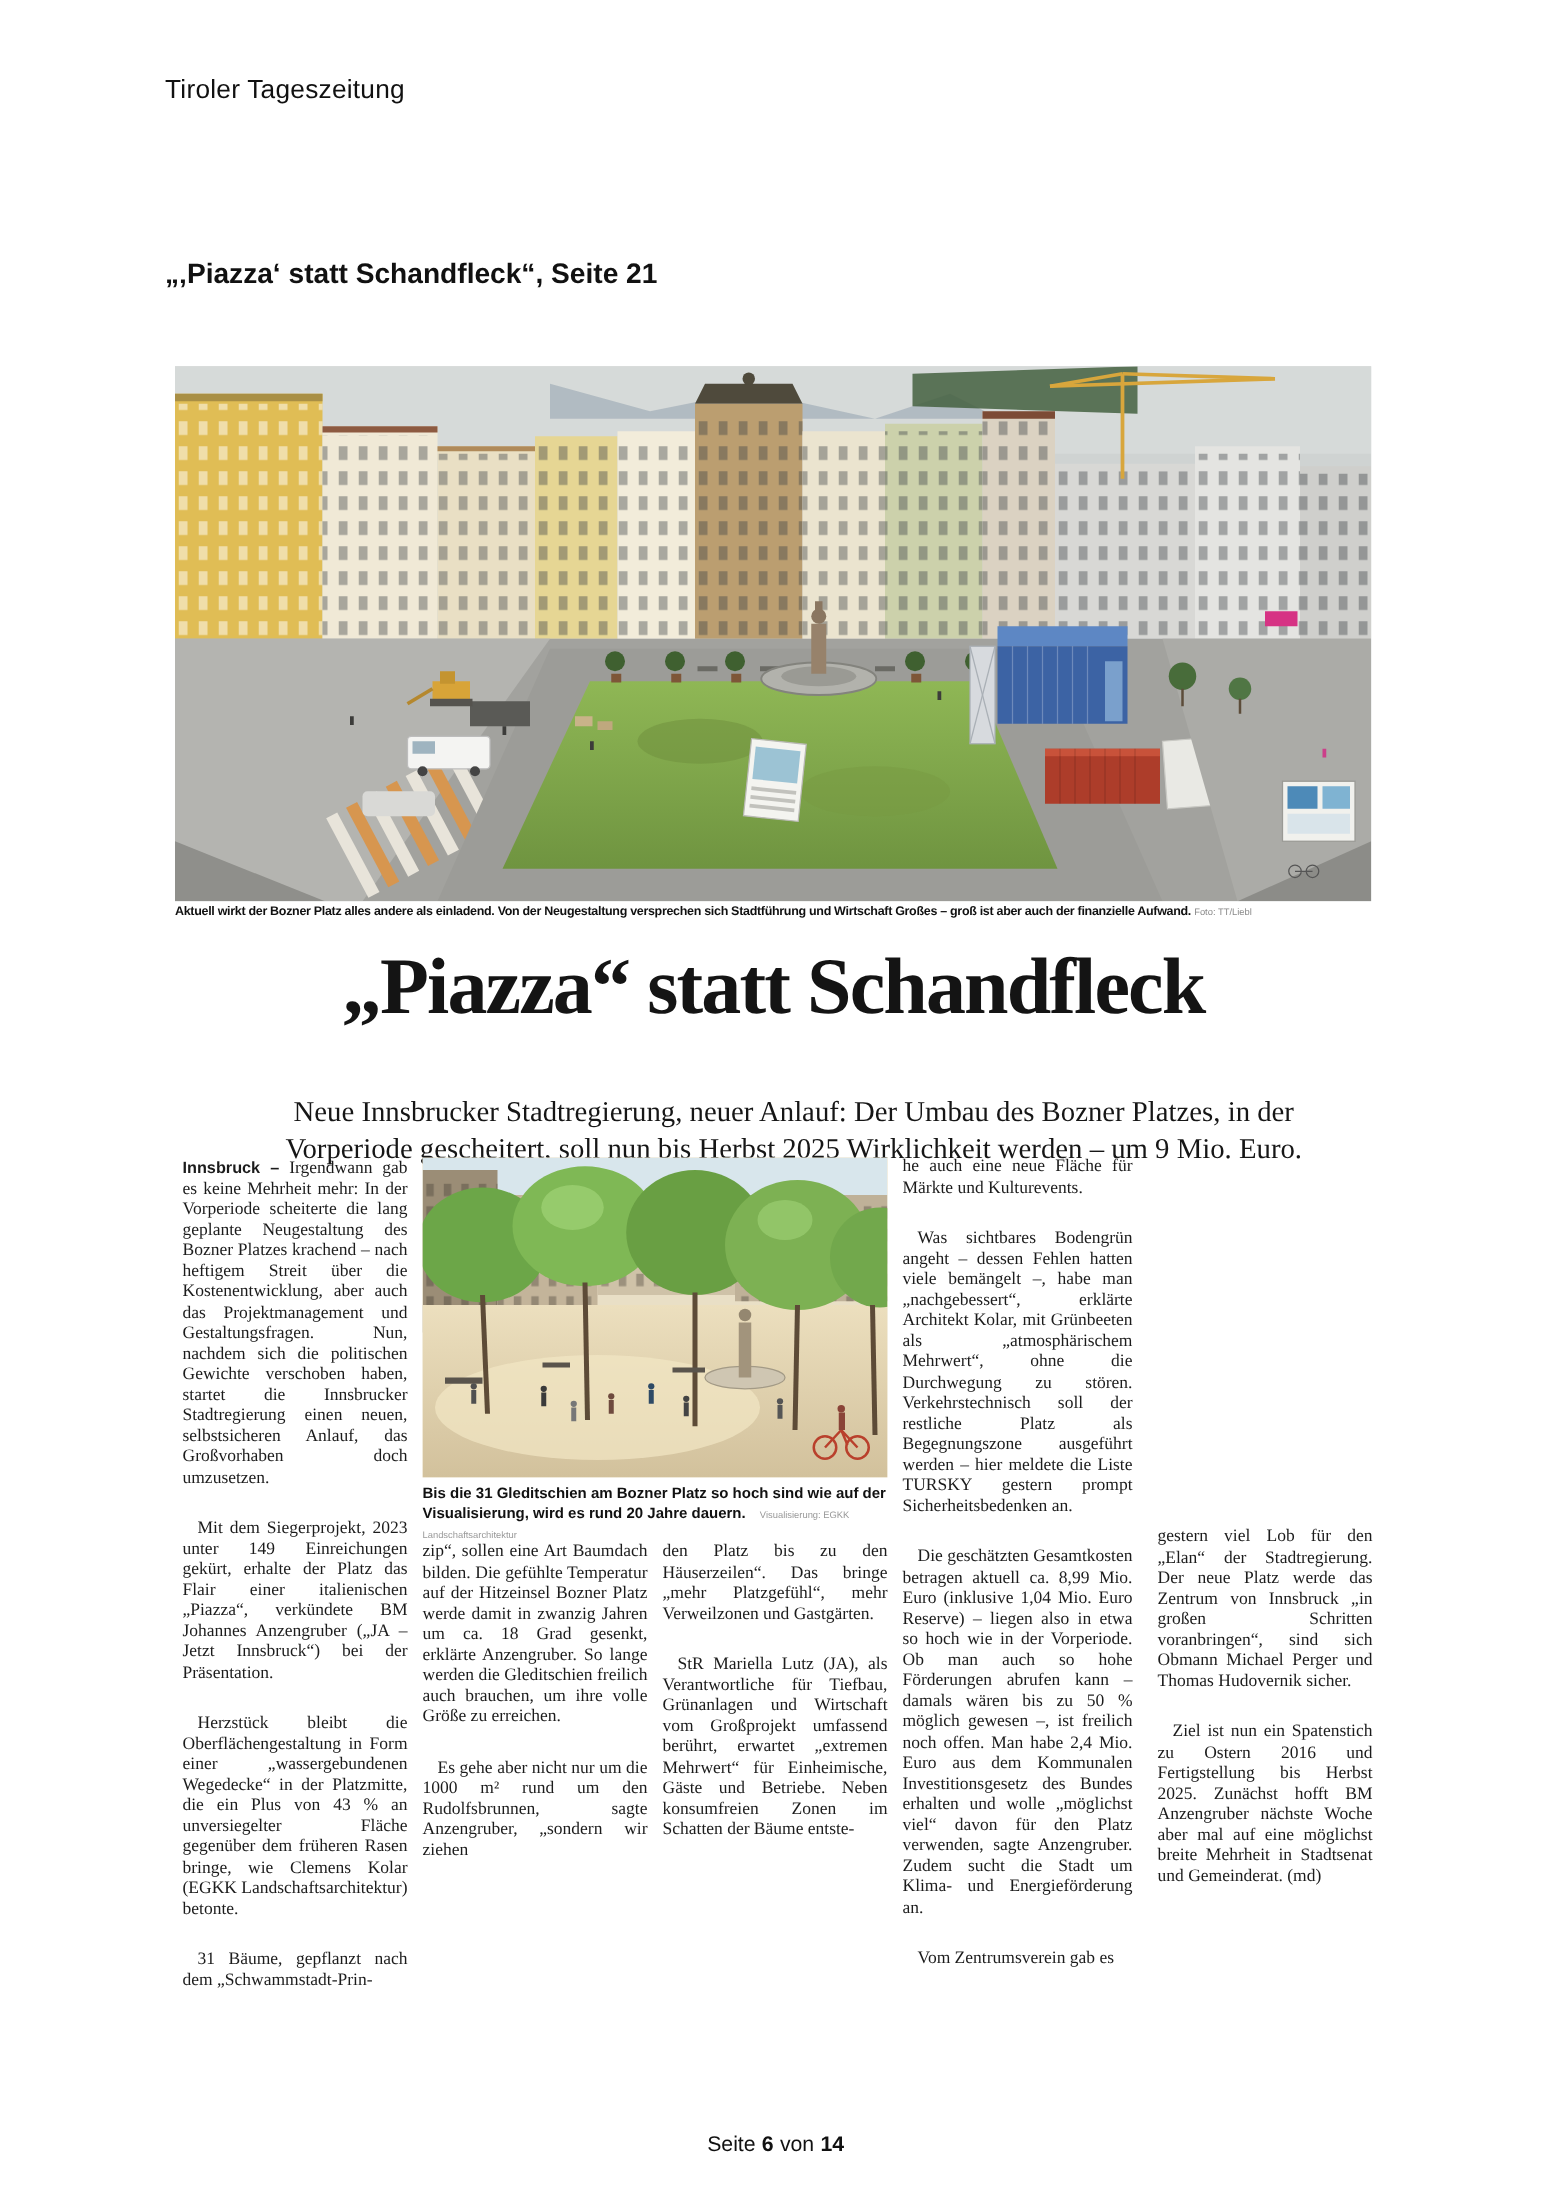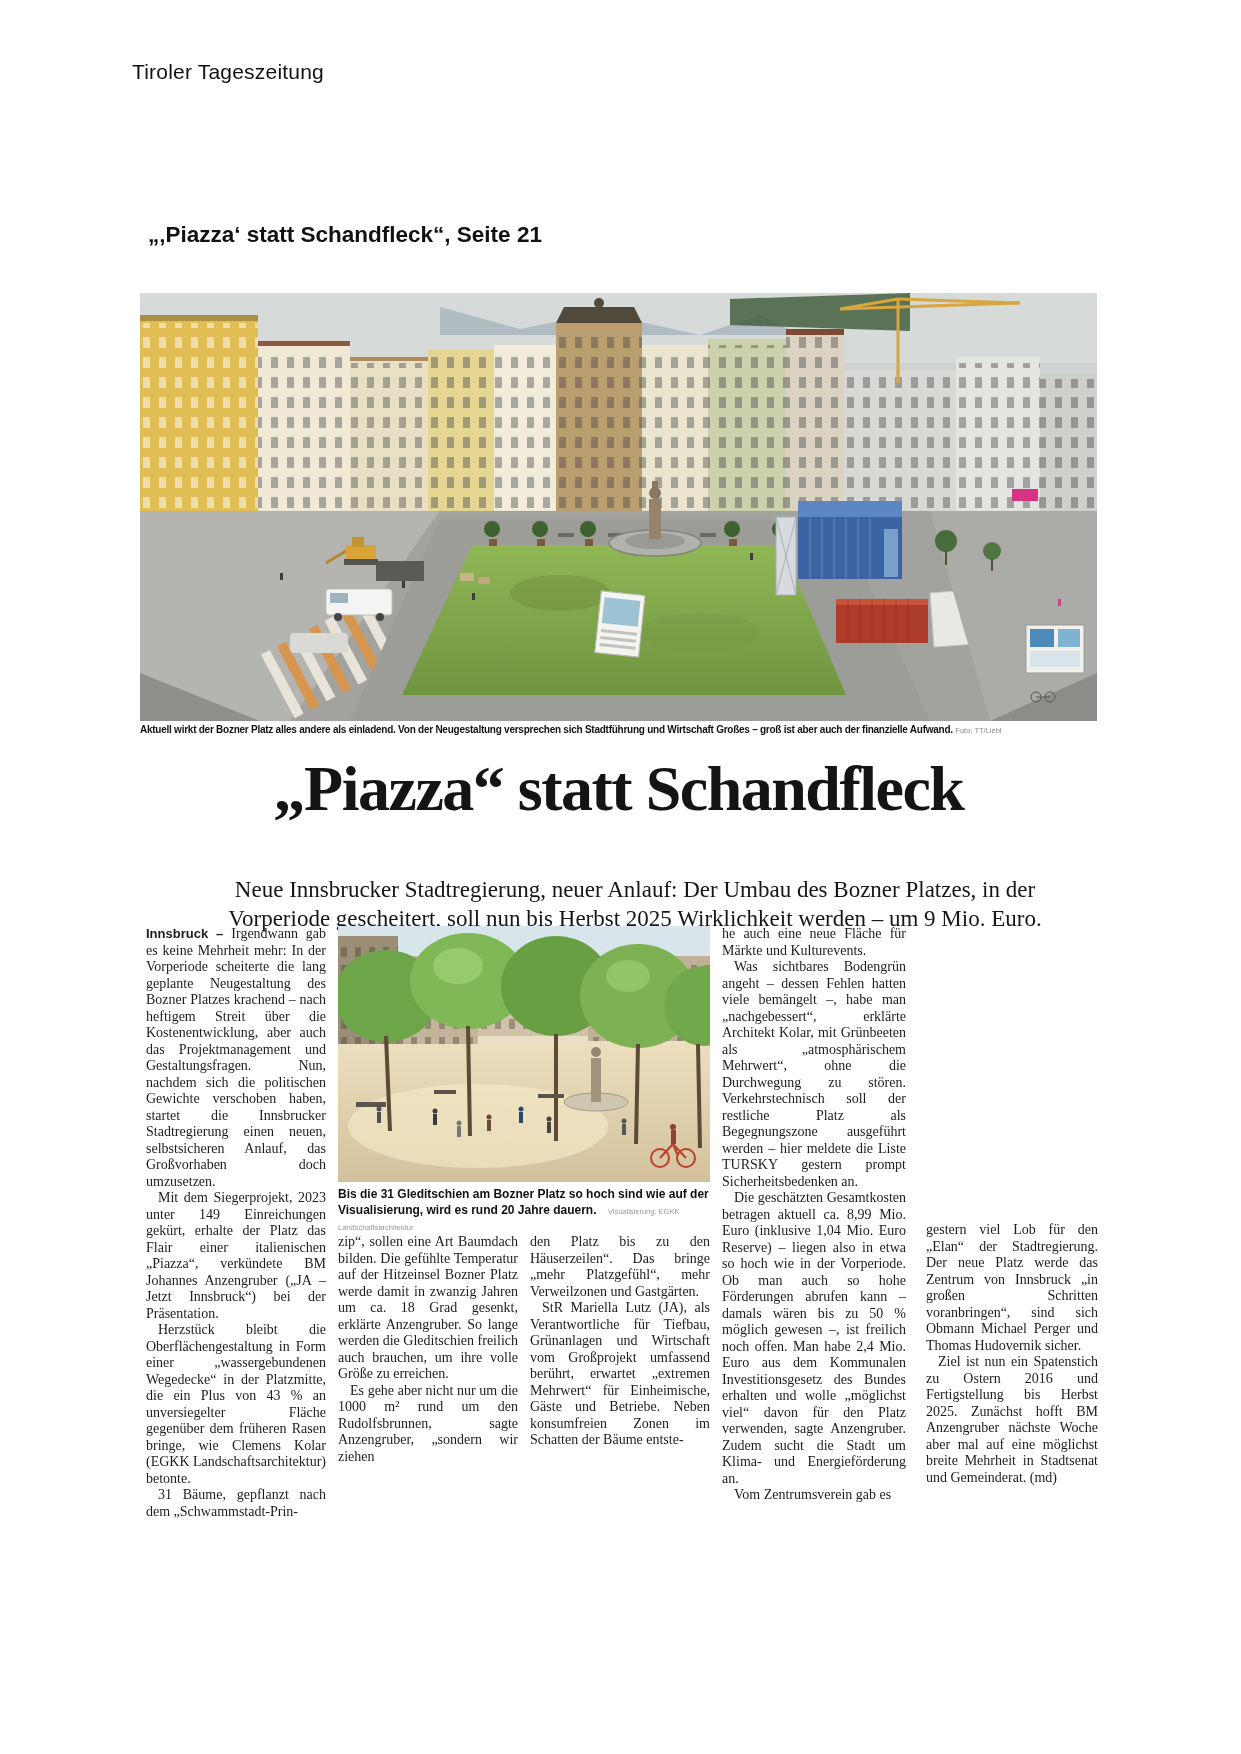--- a/index.html
+++ b/index.html
@@ -2,40 +2,40 @@
 <html lang="de"><head>
 <meta charset="utf-8">
 <style>
   html,body{margin:0;padding:0;background:#ffffff;}
   .page{position:relative;width:1241px;height:1754px;background:#fff;overflow:hidden;
         font-family:"Liberation Sans",sans-serif;color:#1a1a1a;}
 
   .masthead{position:absolute;left:132px;top:60px;font-size:21px;letter-spacing:.2px;color:#111;}
   .masthead .brand{font-weight:normal;}
 
-  .refhead{position:absolute;left:132px;top:206px;margin:16px;font-size:22.5px;font-weight:bold;color:#111;text-align:center;}
+  .refhead{position:absolute;left:132px;top:206px;margin:0;font-size:22.5px;font-weight:bold;color:#111;text-align:center;}
 
   .photo{position:absolute;left:140px;top:293px;width:957px;height:428px;overflow:hidden;background:#cfd3d2;}
   .photo svg{display:block;}
 
   .main-caption{position:absolute;left:140px;top:724px;width:1000px;white-space:nowrap;
                 font-size:10px;font-weight:bold;letter-spacing:-0.25px;color:#111;}
   .main-caption .credit{font-size:7.5px;font-weight:normal;color:#8a8a8a;letter-spacing:0;}
 
   .headline{position:absolute;left:140px;top:752px;width:957px;margin:0;text-align:center;
             font-family:"Liberation Serif",serif;font-weight:bold;font-size:64px;letter-spacing:-1.5px;color:#141414;}
 
   .subhead{position:absolute;left:168px;top:860px;width:902px;margin:16px;text-align:center;
            font-family:"Liberation Serif",serif;font-size:23px;line-height:28.5px;color:#161616;}
 
   .body{position:absolute;left:146px;top:926px;width:952px;height:568px;}
   .col{position:absolute;top:0;font-family:"Liberation Serif",serif;font-size:14px;line-height:16.5px;
        text-align:justify;color:#1c1c1c;hyphens:auto;-webkit-hyphens:auto;}
   .col p{margin:0;}
-  .col p + p{text-indent:12px;}
+  .col p + p{text-indent:12px;margin-top:24px;}
   .lead{font-family:"Liberation Sans",sans-serif;font-weight:bold;font-size:13px;margin-top:48px;}
   .c1{left:0;width:180px;}
   .c2{left:192px;width:180px;padding-top:308px;}
   .c3{left:384px;width:180px;padding-top:308px;}
   .c4{left:576px;width:184px;}
   .c5{left:780px;width:172px;padding-top:296px;}
 
   .inset{position:absolute;left:192px;top:0;width:372px;height:256px;overflow:hidden;background:#e9dfc6;}
   .inset svg{display:block;}
   .inset-caption{position:absolute;left:192px;top:261px;width:372px;
@@ -313,14 +313,17 @@
           <circle cx="335" cy="201" r="3" fill="#8a4438"></circle>
       </svg>
     </figure>
 
     <div class="inset-caption">
       <span>Bis die 31 Gleditschien am Bozner Platz so hoch sind wie auf der Visualisierung, wird es rund 20 Jahre dauern.</span>
       <span class="credit">Visualisierung: EGKK Landschaftsarchitektur</span>
     </div>
   </div>
 
+  <div class="footer">
+    <span>Seite</span><b>6</b><span>von</span><b>14</b>
+  </div>
 
 </div>
 
 </body></html>

